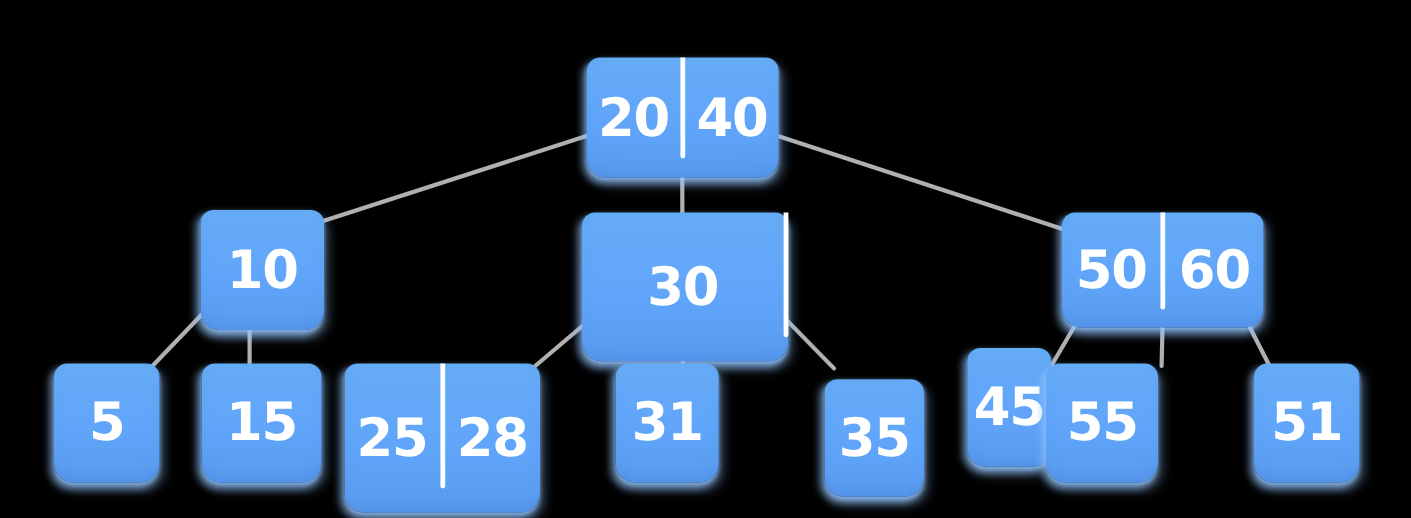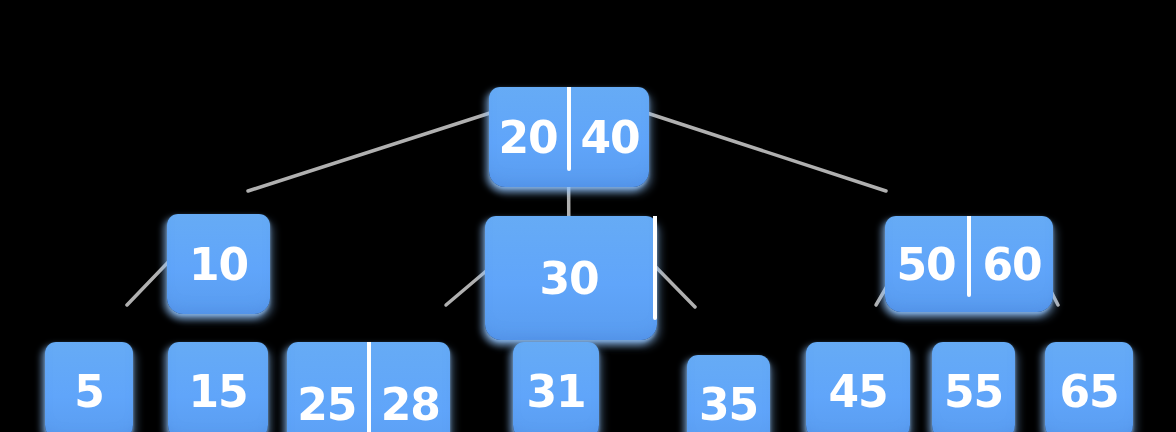--- a/index.html
+++ b/index.html
@@ -33,21 +33,20 @@
     border-radius: 11px 11px 16px 16px;
     background: linear-gradient(180deg,
         var(--node-fill-top, #66abf5) 0%,
         var(--node-fill, #60a5fa) 55%,
         var(--node-fill-bottom, #599cef) 100%);
     box-shadow:
       -3px 4px 6px 1px rgba(147, 197, 253, 0.55),
        3px 6px 9px 0px rgba(147, 197, 253, 0.40),
        0px 2px 3px 0px rgba(147, 197, 253, 0.50),
        inset 0 -10px 14px -8px rgba(72, 132, 220, 0.55);
-    margin-top: 39px;
   }
   .cell {
     flex: 1 1 0;
     display: flex;
     align-items: center;
     justify-content: center;
     color: var(--key-text, #fff);
     font-size: 44px;
     font-weight: 700;
     letter-spacing: -1px;
@@ -115,25 +114,25 @@
   </div>
 
   <div class="node" style="left:513px;top:303px;width:86px;height:99px">
     <div class="cell">31</div>
   </div>
 
   <div class="node" style="left:687px;top:316px;width:83px;height:98px">
     <div class="cell">35</div>
   </div>
 
-  <div class="node" style="left:806px;top:303px;width:104px;height:99px">
+  <div class="node" style="left:806px;top:290px;width:70px;height:99px">
     <div class="cell">45</div>
   </div>
 
-  <div class="node" style="left:932px;top:303px;width:83px;height:99px">
+  <div class="node" style="left:872px;top:303px;width:93px;height:99px">
     <div class="cell">55</div>
   </div>
 
   <div class="node" style="left:1045px;top:303px;width:88px;height:99px">
-    <div class="cell">65</div>
+    <div class="cell">51</div>
   </div>
 
 </div>
 
 </body></html>

